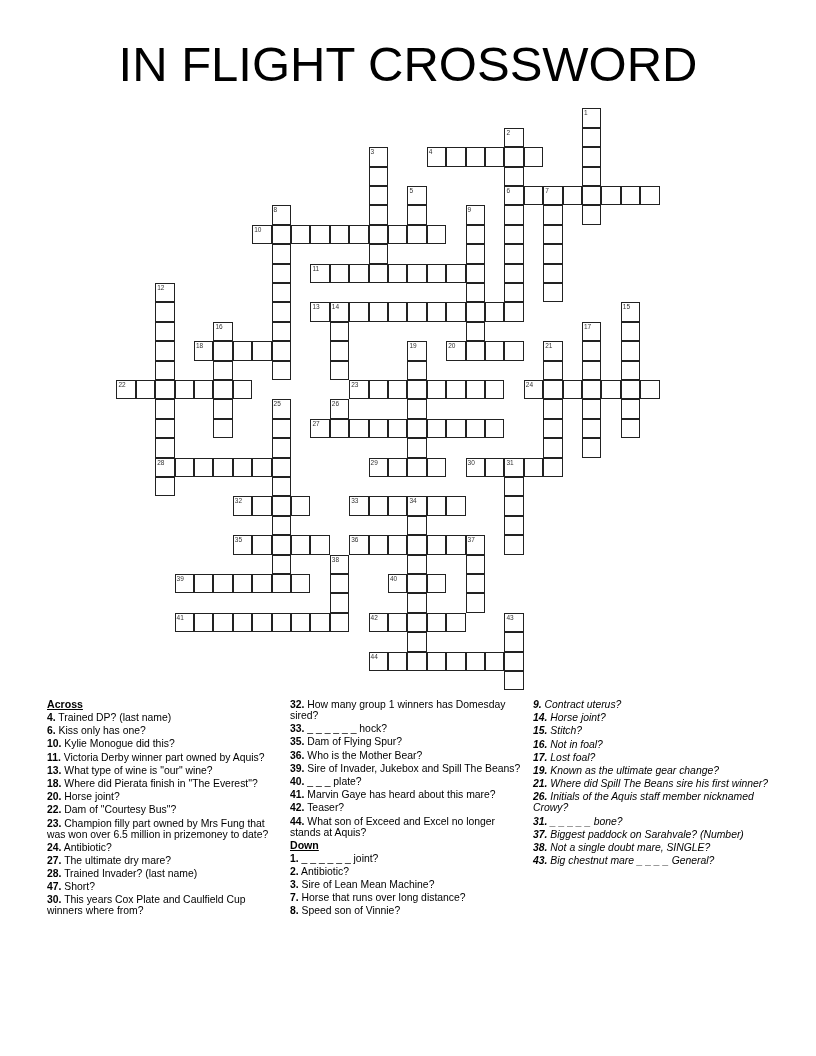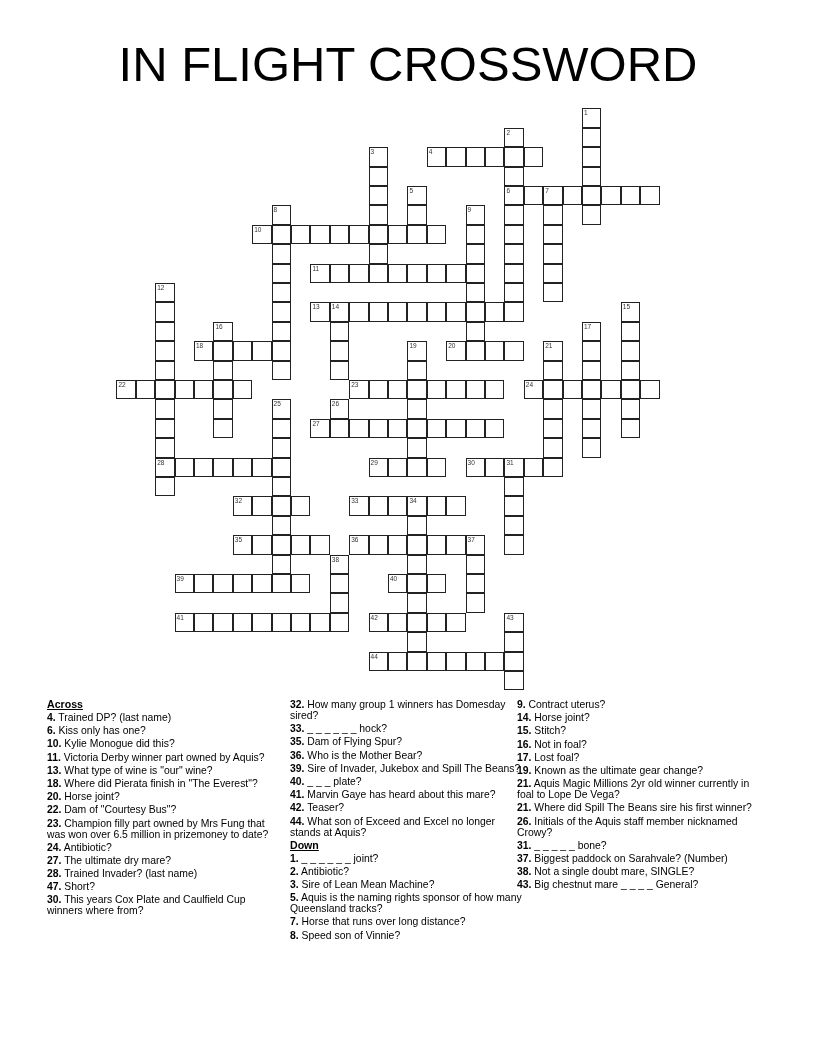--- a/index.html
+++ b/index.html
@@ -4,21 +4,21 @@
 <style>
   html, body { margin:0; padding:0; background:#ffffff; }
   body { width:816px; height:1056px; position:relative; overflow:hidden; font-family:"Liberation Sans", sans-serif; color:#000; }
   .title { position:absolute; left:0; top:36px; width:816px; text-align:center; font-size:49px; font-weight:normal; letter-spacing:0px; line-height:56px; }
   .grid { position:absolute; left:0; top:0; width:816px; height:700px; }
   .cell { position:absolute; width:19.4px; height:19.4px; box-sizing:border-box; border:1.2px solid #222; background:#fff; margin-left:-0.6px; margin-top:-0.6px; }
   .cell .num { position:absolute; left:1px; top:0px; font-size:6.5px; line-height:7px; color:#333; }
   .clues { position:absolute; top:699px; font-size:10.4px; line-height:11px; }
   .col1 { left:47px; width:232px; }
   .col2 { left:290px; width:236px; }
-  .col3 { left:517px; width:240px; }
+  .col3 { left:533px; width:240px;font-style:italic; }
   .clue { margin-bottom:2.2px; }
   .clue b { font-weight:bold; }
   .heading { font-weight:bold; text-decoration:underline; margin-bottom:2px; font-size:10.6px; }
 </style>
 </head>
 <body>
 
 <div class="title">IN FLIGHT CROSSWORD</div>
 
 <div class="grid" id="grid">
@@ -393,34 +393,32 @@
       <div class="clue"><b>40.</b><span> _ _ _ plate?</span></div>
       <div class="clue"><b>41.</b><span> Marvin Gaye has heard about this mare?</span></div>
       <div class="clue"><b>42.</b><span> Teaser?</span></div>
       <div class="clue"><b>44.</b><span> What son of Exceed and Excel no longer stands at Aquis?</span></div>
     </div>
   <div class="heading">Down</div>
   <div id="col2-down">
       <div class="clue"><b>1.</b><span> _ _ _ _ _ _ joint?</span></div>
       <div class="clue"><b>2.</b><span> Antibiotic?</span></div>
       <div class="clue"><b>3.</b><span> Sire of Lean Mean Machine?</span></div>
-      <div class="clue"><b>5.</b><span> Aquis is the naming rights sponsor of how many Queensland tracks?</span></div>
       <div class="clue"><b>7.</b><span> Horse that runs over long distance?</span></div>
       <div class="clue"><b>8.</b><span> Speed son of Vinnie?</span></div>
     </div>
 </div>
 <div class="clues col3">
   <div id="col3-list">
       <div class="clue"><b>9.</b><span> Contract uterus?</span></div>
       <div class="clue"><b>14.</b><span> Horse joint?</span></div>
       <div class="clue"><b>15.</b><span> Stitch?</span></div>
       <div class="clue"><b>16.</b><span> Not in foal?</span></div>
       <div class="clue"><b>17.</b><span> Lost foal?</span></div>
       <div class="clue"><b>19.</b><span> Known as the ultimate gear change?</span></div>
-      <div class="clue"><b>21.</b><span> Aquis Magic Millions 2yr old winner currently in foal to Lope De Vega?</span></div>
       <div class="clue"><b>21.</b><span> Where did Spill The Beans sire his first winner?</span></div>
       <div class="clue"><b>26.</b><span> Initials of the Aquis staff member nicknamed Crowy?</span></div>
       <div class="clue"><b>31.</b><span> _ _ _ _ _ bone?</span></div>
       <div class="clue"><b>37.</b><span> Biggest paddock on Sarahvale? (Number)</span></div>
       <div class="clue"><b>38.</b><span> Not a single doubt mare, SINGLE?</span></div>
       <div class="clue"><b>43.</b><span> Big chestnut mare _ _ _ _ General?</span></div>
     </div>
 </div>
 
 </body></html>

